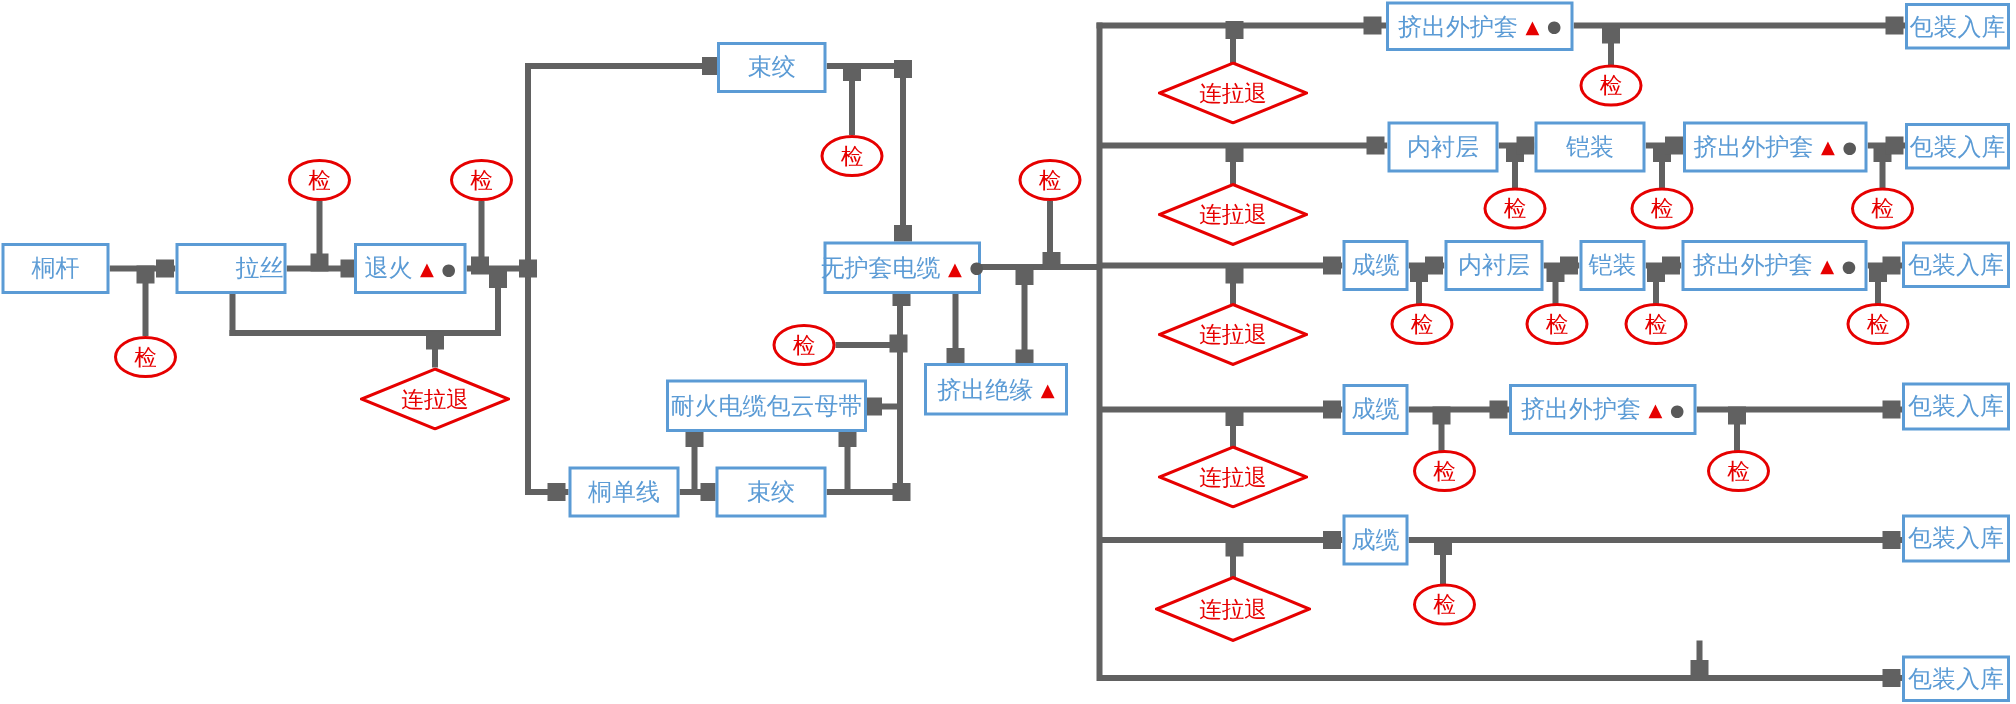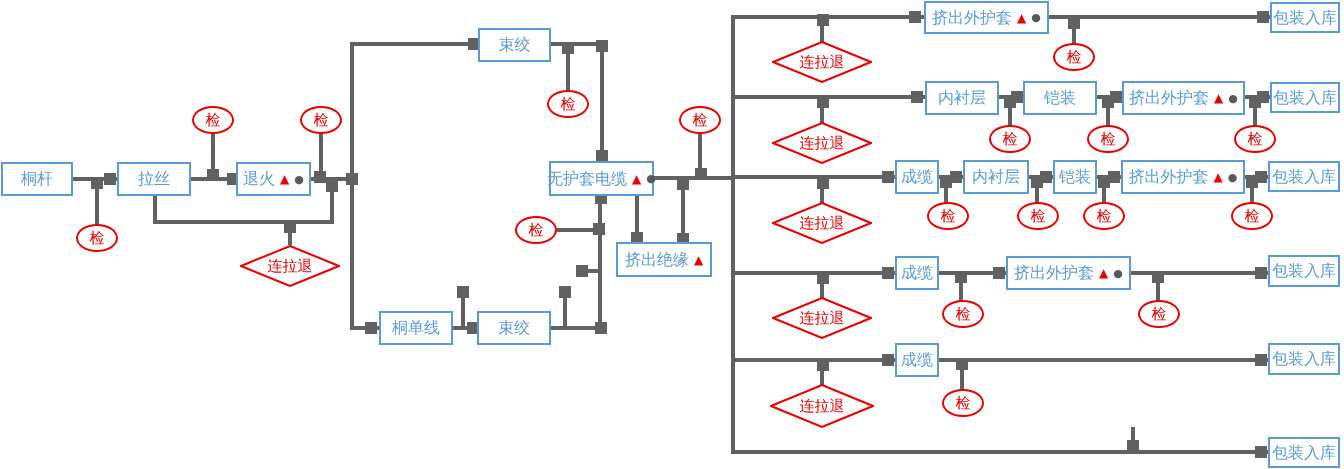--- a/index.html
+++ b/index.html
@@ -152,35 +152,38 @@
     <div class="joint" style="left: 1255px; top: 267px; background: rgb(97, 97, 97);"></div>
     <div class="joint" style="left: 817px; top: 359px; background: rgb(97, 97, 97);"></div>
     <div class="joint" style="left: 882px; top: 354px; background: rgb(97, 97, 97);"></div>
     <div class="joint" style="left: 956px; top: 358px; background: rgb(97, 97, 97);"></div>
     <div class="joint" style="left: 1255px; top: 354px; background: rgb(97, 97, 97);"></div>
     <div class="joint" style="left: 1127px; top: 440px; background: rgb(97, 97, 97);"></div>
     <div class="joint" style="left: 1255px; top: 446px; background: rgb(97, 97, 97);"></div>
     <div class="pbox" style="left: 1px; top: 162px; width: 72px; height: 34px; border-color: rgb(91, 155, 213); color: rgb(91, 155, 213);">
       <span>桐杆</span>
     </div>
-    <div class="pbox" style="left: 117px; top: 162px; width: 74px; height: 34px; border-color: rgb(91, 155, 213); color: rgb(91, 155, 213);">
+    <div class="pbox" style="left: 117px; top: 162px; width: 74px; height: 34px; border-color: rgb(91, 155, 213); color: rgb(91, 155, 213); justify-content: flex-end;">
       <span>拉丝</span>
     </div>
     <div class="pbox" style="left: 236px; top: 162px; width: 75px; height: 34px; border-color: rgb(91, 155, 213); color: rgb(91, 155, 213);">
       <span>退火</span>
       <span class="badge-tri">▲</span>
       <span class="badge-dot">●</span>
     </div>
     <div class="pbox" style="left: 478px; top: 28px; width: 73px; height: 34px; border-color: rgb(91, 155, 213); color: rgb(91, 155, 213);">
       <span>束绞</span>
     </div>
     <div class="pbox" style="left: 549px; top: 161px; width: 105px; height: 35px; border-color: rgb(91, 155, 213); color: rgb(91, 155, 213);">
       <span>无护套电缆</span>
       <span class="badge-tri">▲</span>
       <span class="badge-dot">●</span>
+    </div>
+    <div class="pbox" style="left: 444px; top: 253px; width: 134px; height: 35px; border-color: rgb(91, 155, 213); color: rgb(91, 155, 213);">
+      <span>耐火电缆包云母带</span>
     </div>
     <div class="pbox" style="left: 379px; top: 311px; width: 74px; height: 34px; border-color: rgb(91, 155, 213); color: rgb(91, 155, 213);">
       <span>桐单线</span>
     </div>
     <div class="pbox" style="left: 477px; top: 311px; width: 74px; height: 34px; border-color: rgb(91, 155, 213); color: rgb(91, 155, 213);">
       <span>束绞</span>
     </div>
     <div class="pbox" style="left: 616px; top: 242px; width: 96px; height: 35px; border-color: rgb(91, 155, 213); color: rgb(91, 155, 213);">
       <span>挤出绝缘</span>
       <span class="badge-tri">▲</span>

